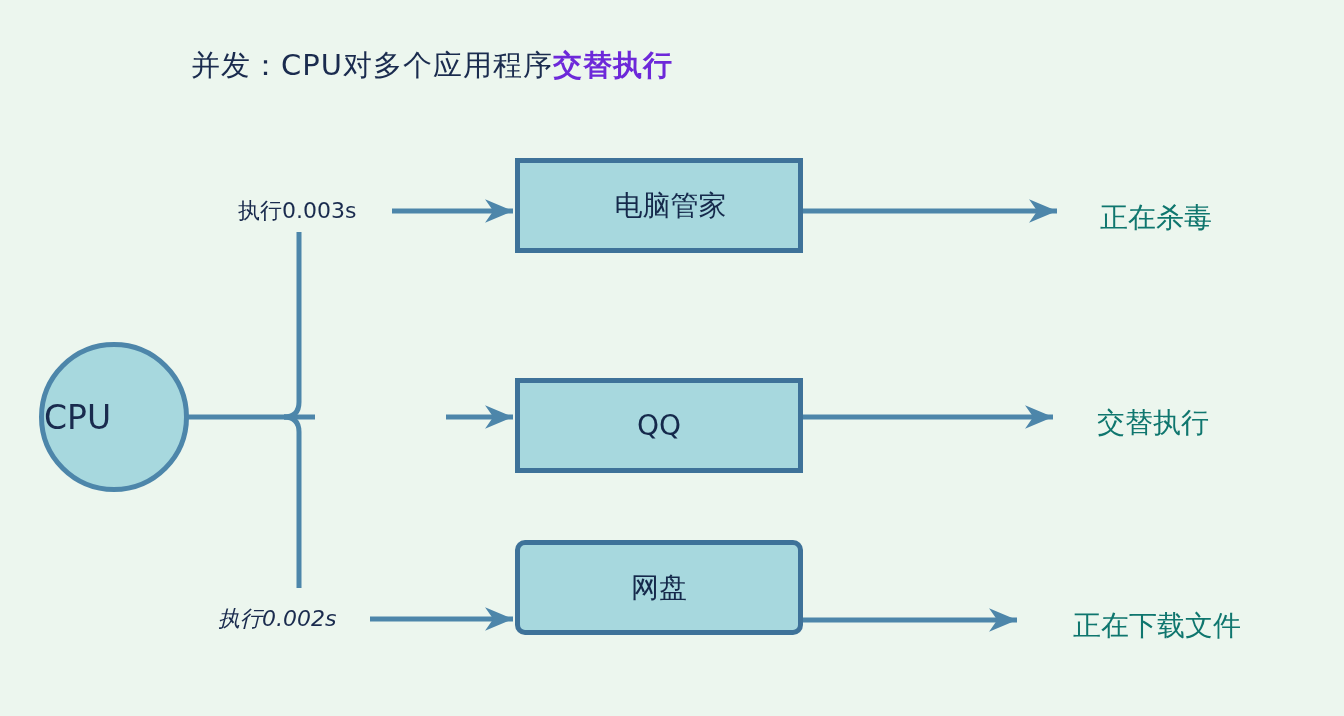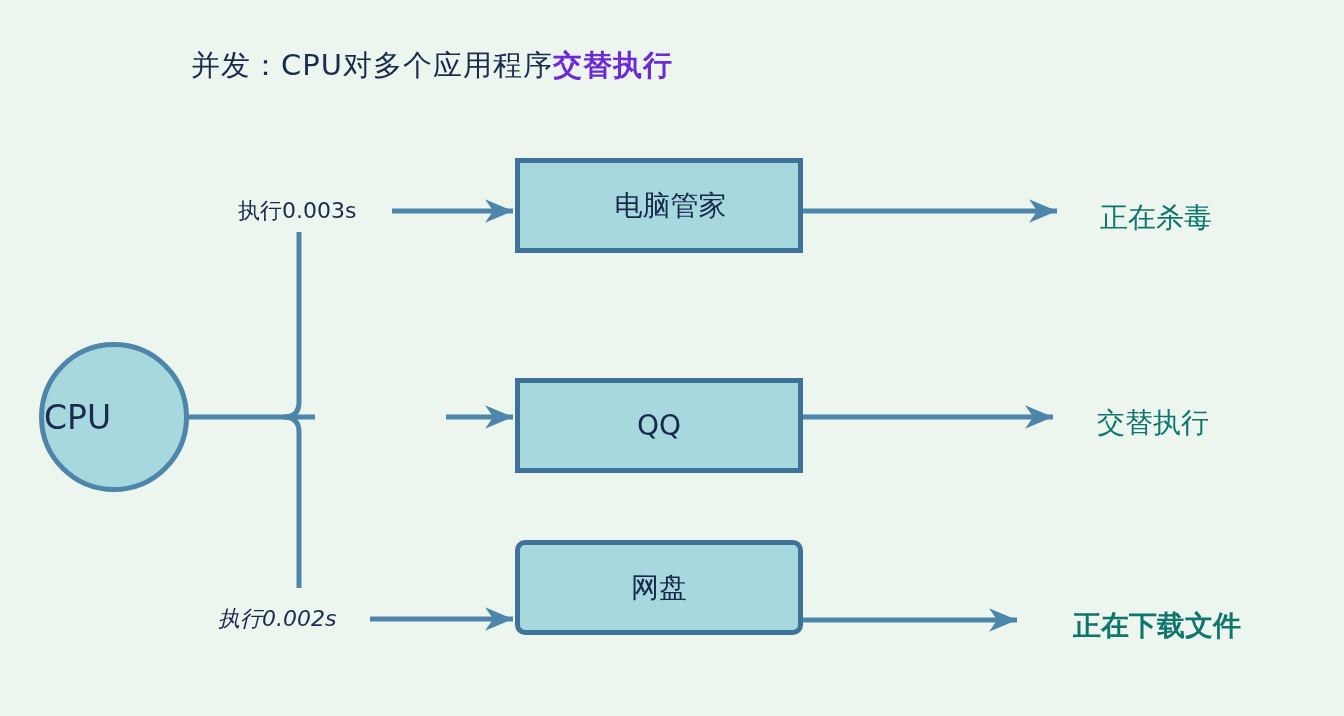--- a/index.html
+++ b/index.html
@@ -77,21 +77,21 @@
   .exec-middle { left: 316px; top: 402px; }
   .exec-bottom { left: 218px; top: 604px; font-style: italic; }
   .status-text {
     position: absolute;
     font-size: 28px;
     color: #0f766e;
     white-space: nowrap;
   }
   .status-top    { left: 1100px; top: 199px; }
   .status-middle { left: 1097px; top: 404px; }
-  .status-bottom { left: 1073px; top: 607px; font-weight: bold; }
+  .status-bottom { left: 1073px; top: 607px; }
 </style>
 </head>
 <body>
 
 <div id="canvas">
 
   <svg id="connector-layer" viewBox="0 0 1344 716" xmlns="http://www.w3.org/2000/svg">
     <defs>
       <marker id="arrowhead" viewBox="0 0 12 10" refX="12" refY="5" markerWidth="28" markerHeight="23.3" markerUnits="userSpaceOnUse" orient="auto">
         <path d="M0,0 L12,5 L0,10 L3.5,5 Z" fill="#4d86aa"></path>

